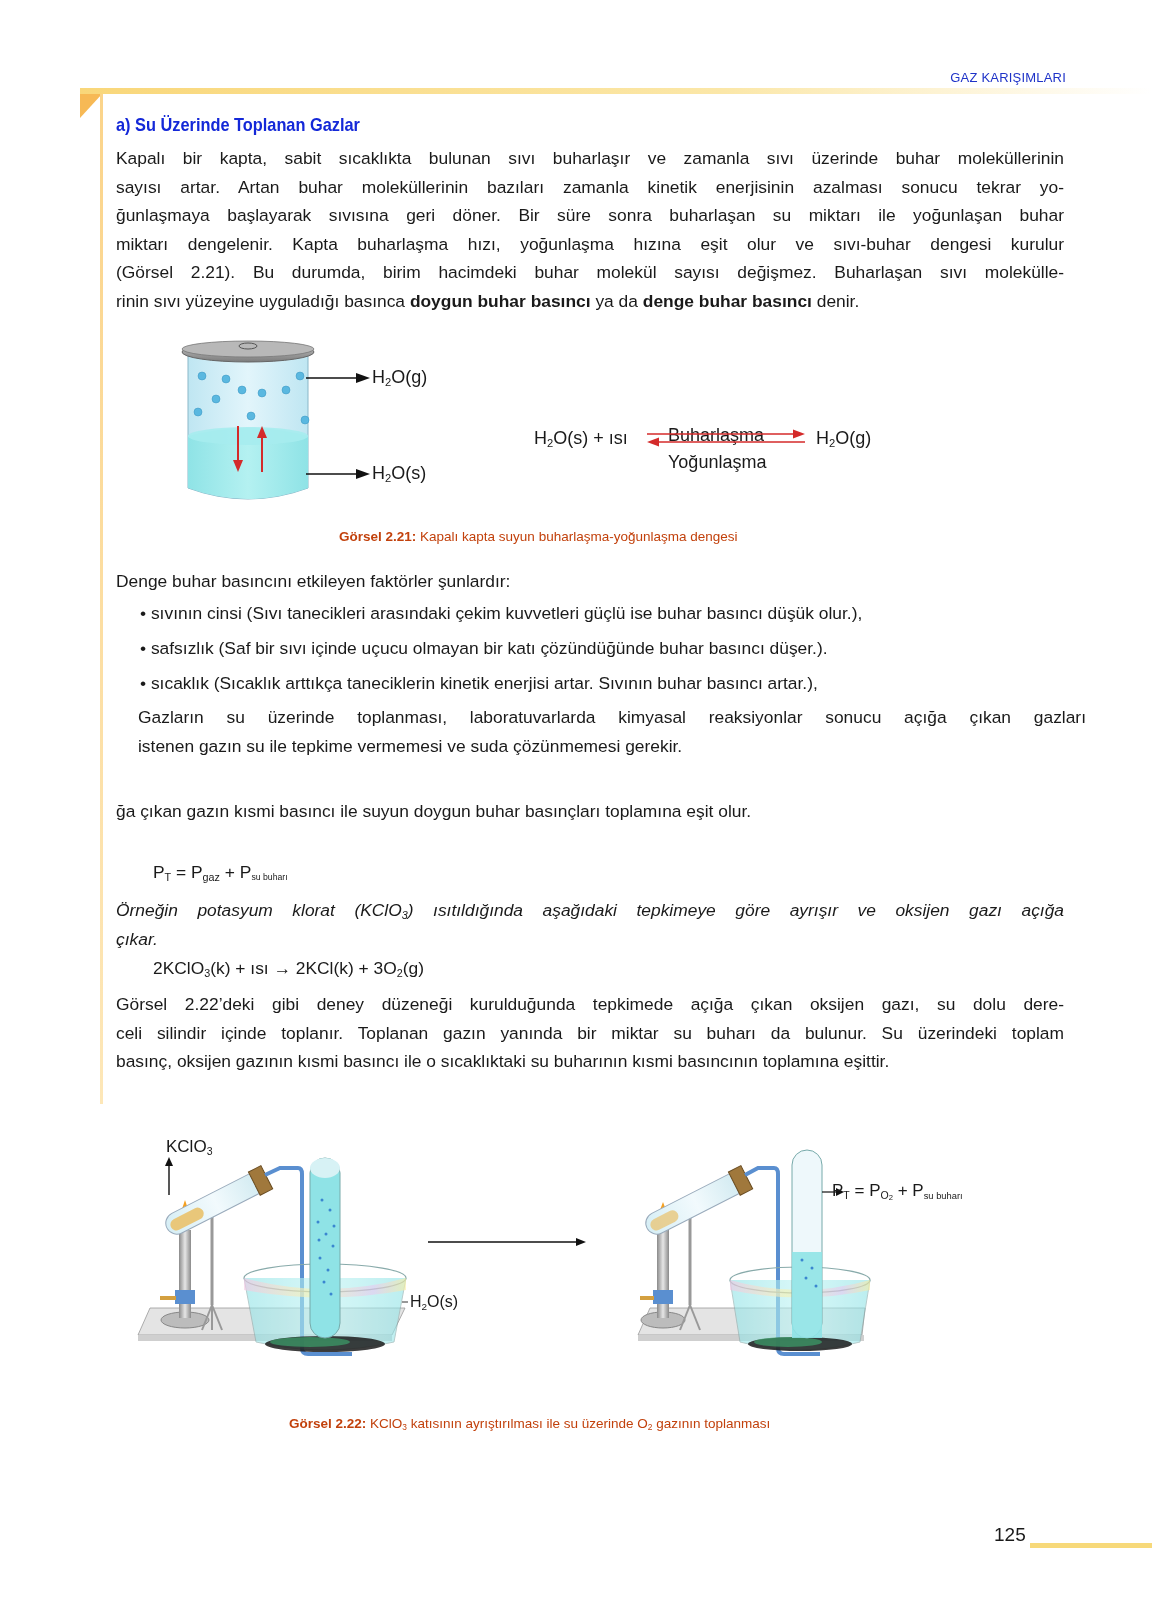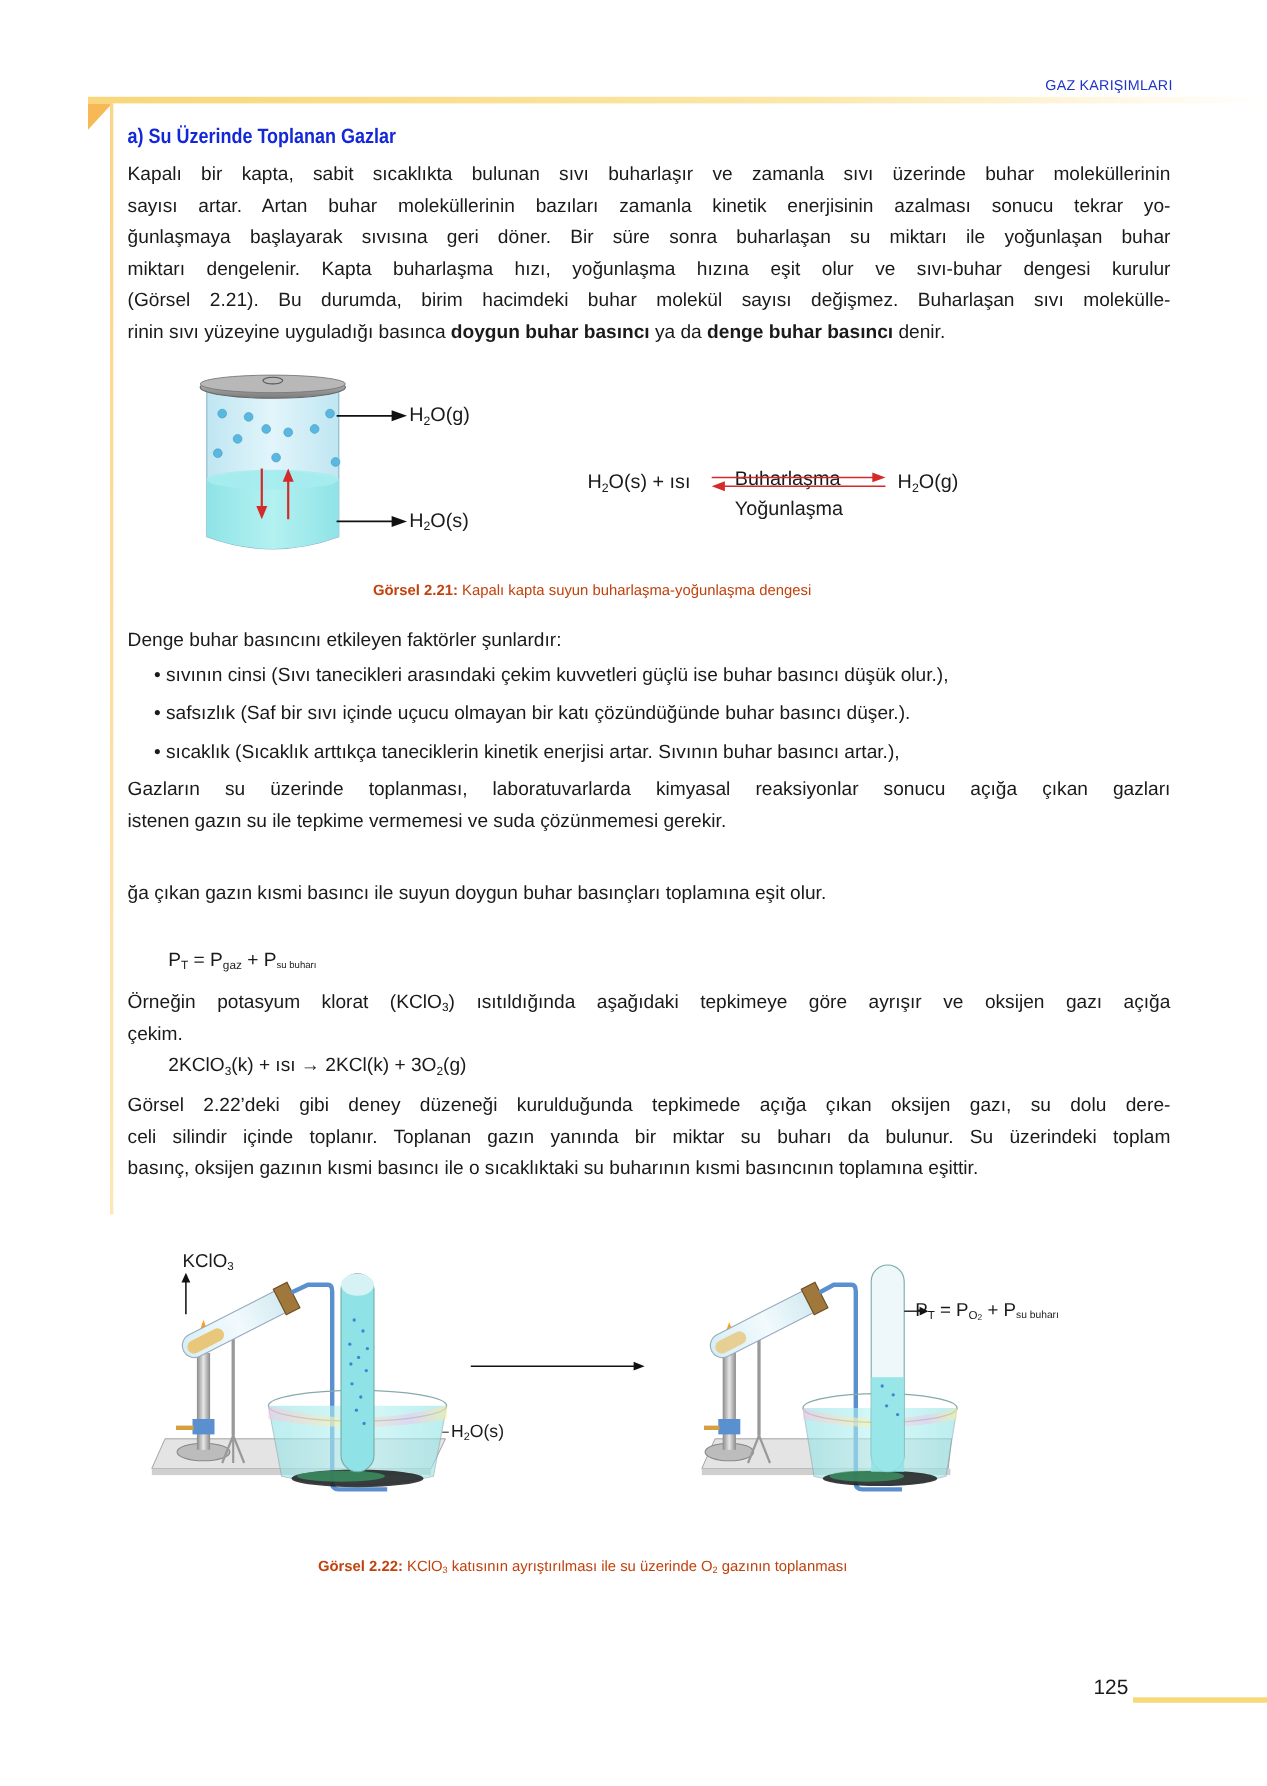--- a/index.html
+++ b/index.html
@@ -128,34 +128,34 @@
 
 <div class="abs caption" style="left:339px; top:529px;"><b>Görsel 2.21:</b><span> Kapalı kapta suyun buharlaşma-yoğunlaşma dengesi</span></div>
 
 <div class="abs para" style="top:567px;">Denge buhar basıncını etkileyen faktörler şunlardır:</div>
 <div class="abs bullets" style="top:596px;">
   <div class="bullet-item">• sıvının cinsi (Sıvı tanecikleri arasındaki çekim kuvvetleri güçlü ise buhar basıncı düşük olur.),</div>
   <div class="bullet-item">• safsızlık (Saf bir sıvı içinde uçucu olmayan bir katı çözündüğünde buhar basıncı düşer.).</div>
   <div class="bullet-item">• sıcaklık (Sıcaklık arttıkça taneciklerin kinetik enerjisi artar. Sıvının buhar basıncı artar.),</div>
 </div>
 
-<div class="abs para" style="top:703px;">
+<div class="abs para" style="top:703px;margin-left:22px;">
   <span class="line">Gazların su üzerinde toplanması, laboratuvarlarda kimyasal reaksiyonlar sonucu açığa çıkan gazları</span>
   <span class="line last">istenen gazın su ile tepkime vermemesi ve suda çözünmemesi gerekir.</span>
 </div>
 
 <div class="abs para" style="top:797px;">
   <span class="line last">ğa çıkan gazın kısmi basıncı ile suyun doygun buhar basınçları toplamına eşit olur.</span>
 </div>
 
 <div class="abs formula" style="left:153px; top:862px;"><span>P</span><sub>T</sub><span> = P</span><sub>gaz</sub><span> + P</span><sub style="font-size:0.5em;">su buharı</sub></div>
 
-<div class="abs para" style="top:896px;">
+<div class="abs para" style="top:896px;font-style:italic;">
   <span class="line"><span>Örneğin potasyum klorat (KClO</span><sub>3</sub><span>) ısıtıldığında aşağıdaki tepkimeye göre ayrışır ve oksijen gazı açığa</span></span>
-  <span class="line last">çekim.</span>
+  <span class="line last">çıkar.</span>
 </div>
 
 <div class="abs formula" style="left:153px; top:958px;"><span>2KClO</span><sub>3</sub><span>(k) + ısı → 2KCl(k) + 3O</span><sub>2</sub><span>(g)</span></div>
 
 <div class="abs para" style="top:990px;">
   <span class="line">Görsel 2.22’deki gibi deney düzeneği kurulduğunda tepkimede açığa çıkan oksijen gazı, su dolu dere-</span>
   <span class="line">celi silindir içinde toplanır. Toplanan gazın yanında bir miktar su buharı da bulunur. Su üzerindeki toplam</span>
   <span class="line last">basınç, oksijen gazının kısmi basıncı ile o sıcaklıktaki su buharının kısmi basıncının toplamına eşittir.</span>
 </div>
 

